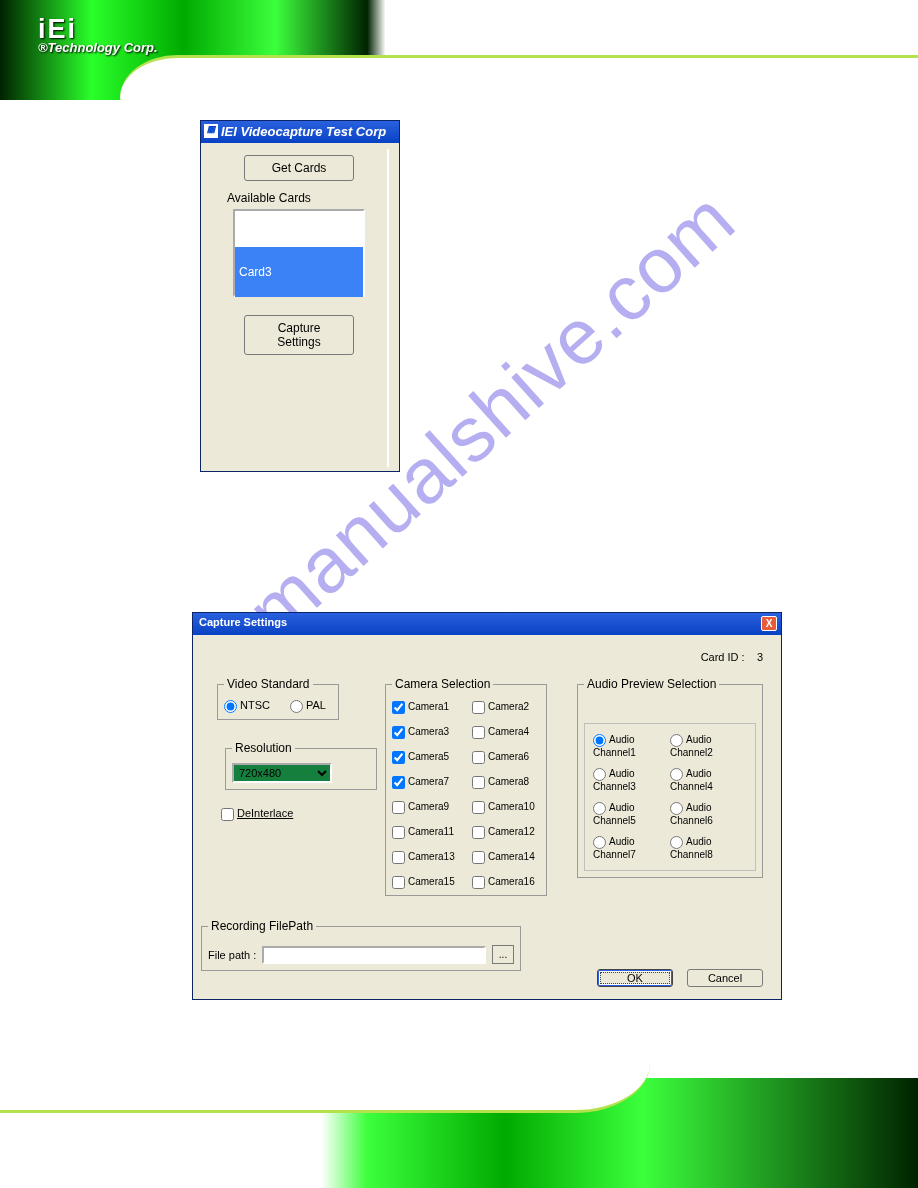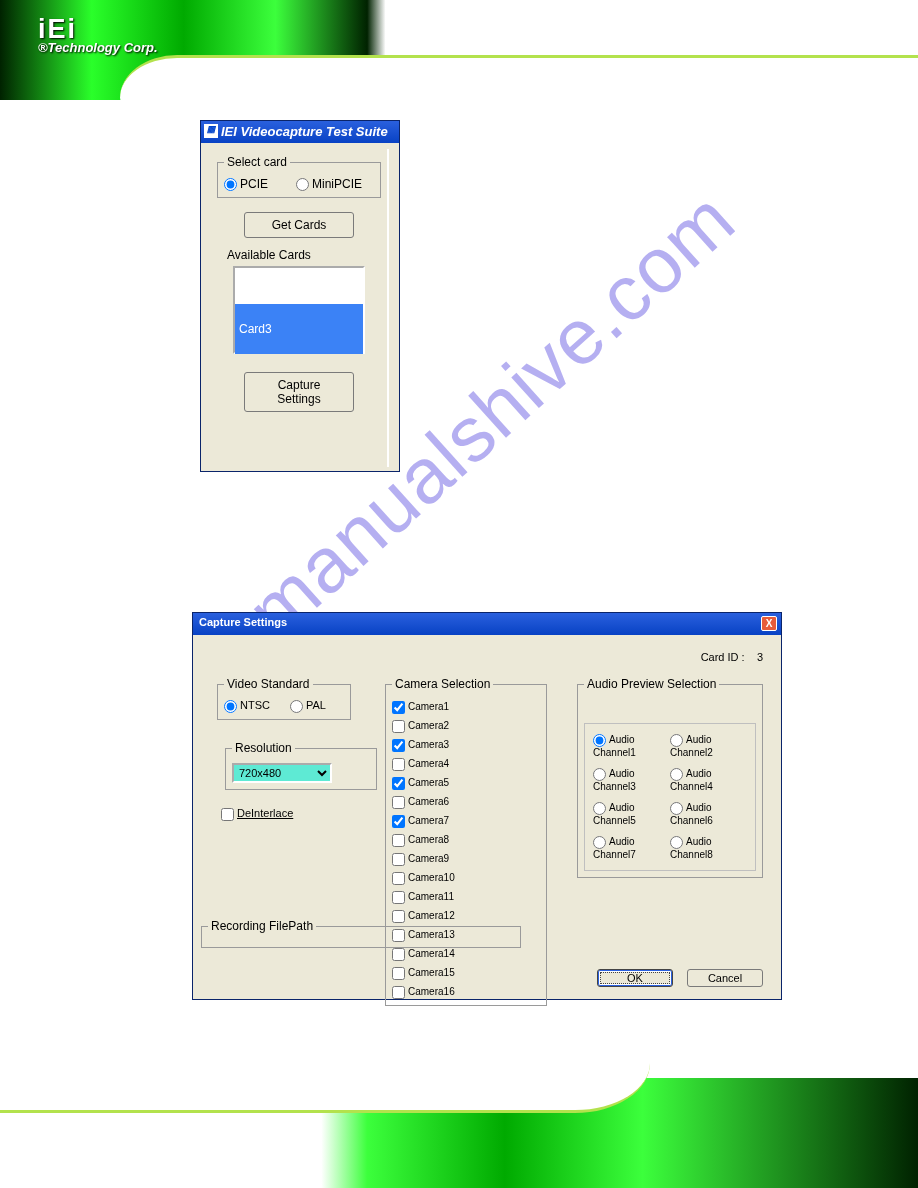--- a/index.html
+++ b/index.html
@@ -151,42 +151,42 @@
     font-size: 10px; font-weight: bold;
     text-align: center; line-height: 13px;
     border-radius: 2px;
     cursor:pointer;
   }
   .dlg2-body { padding: 10px 18px; font-size: 11px; }
   .card-id { margin: 6px 0 18px 0; text-align: right; }
 
   .vs-group {
     position: absolute; top: 64px; left: 24px;
-    width: 134px;
+    width: 122px;
   }
   .res-group {
     position: absolute; top: 128px; left: 32px;
     width: 152px;
   }
   .res-select {
     width: 100px; font-size: 11px;
-    border: 2px inset #fff; background: #5eead4;
+    border: 2px inset #fff; background: #15803d;
     padding: 1px;
   }
   .deint {
     position: absolute; top: 194px; left: 28px;
     font-size: 11px;
     text-decoration: underline;
   }
 
   .cam-group {
     position: absolute; top: 64px; left: 192px;
     width: 162px;
   }
-  .cam-grid { display: grid; grid-template-columns: 1fr; row-gap: 6px; column-gap: 4px; font-size: 10px; padding-top: 2px;}
+  .cam-grid { display: grid; grid-template-columns: 1fr 1fr; row-gap: 6px; column-gap: 4px; font-size: 10px; padding-top: 2px; gap: 12px;}
   .cam-grid label { white-space: nowrap; }
 
   .audio-group {
     position: absolute; top: 64px; left: 384px;
     width: 186px; padding-bottom: 10px;
   }
   .audio-inner {
     margin-top: 24px;
     border: 1px solid #bfbfbf;
     padding: 10px 8px;
@@ -220,30 +220,23 @@
 <div class="logo-box">
   <div class="logo-top">iEi</div>
   <div>®Technology Corp.</div>
 </div>
 
 <div class="watermark">manualshive.com</div>
 
 <div class="dlg1">
   <div class="dlg1-title">
     <span class="ico">▦</span>
-    <span>IEI Videocapture Test Suite</span>
+    <span>IEI Videocapture Test Corp</span>
   </div>
   <div class="dlg1-inner">
-    <fieldset class="small">
-      <legend>Select card</legend>
-      <div class="radio-row">
-        <label><input type="radio" name="ct" checked="" style=""><span>PCIE</span></label>
-        <label><input type="radio" name="ct" style=""><span>MiniPCIE</span></label>
-      </div>
-    </fieldset>
     <div class="btn get-cards">Get Cards</div>
     <div class="avail-label">Available Cards</div>
     <div class="listbox">
       <div class="sel">Card3</div>
     </div>
     <div class="btn cap-set-btn">Capture Settings</div>
   </div>
 </div>
 
 <div class="dlg2">
@@ -308,20 +301,25 @@
         <label><input type="radio" name="aud" style="">Audio Channel4</label>
         <label><input type="radio" name="aud" style="">Audio Channel5</label>
         <label><input type="radio" name="aud" style="">Audio Channel6</label>
         <label><input type="radio" name="aud" style="">Audio Channel7</label>
         <label><input type="radio" name="aud" style="">Audio Channel8</label>
       </div>
   </fieldset>
 
   <fieldset class="small rec-group">
     <legend>Recording FilePath</legend>
+    <div class="fp-row">
+      <span>File path :</span>
+      <input class="fp-input" value="" style="">
+      <button class="browse">...</button>
+    </div>
   </fieldset>
 
   <div class="dlg2-buttons">
     <div class="btn ok-btn">OK</div>
     <div class="btn">Cancel</div>
   </div>
 </div>
 
 <div class="footer-band"></div>
 <div class="footer-swoosh"></div>

